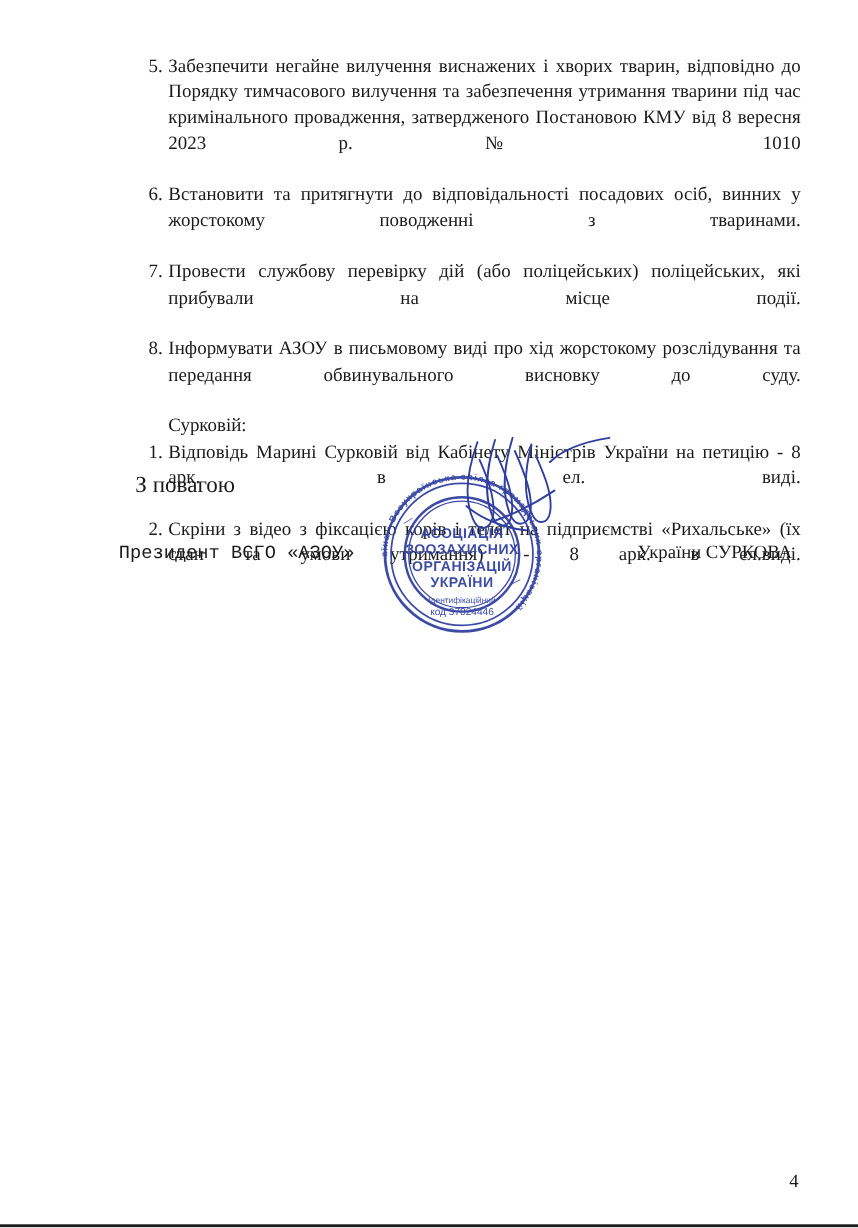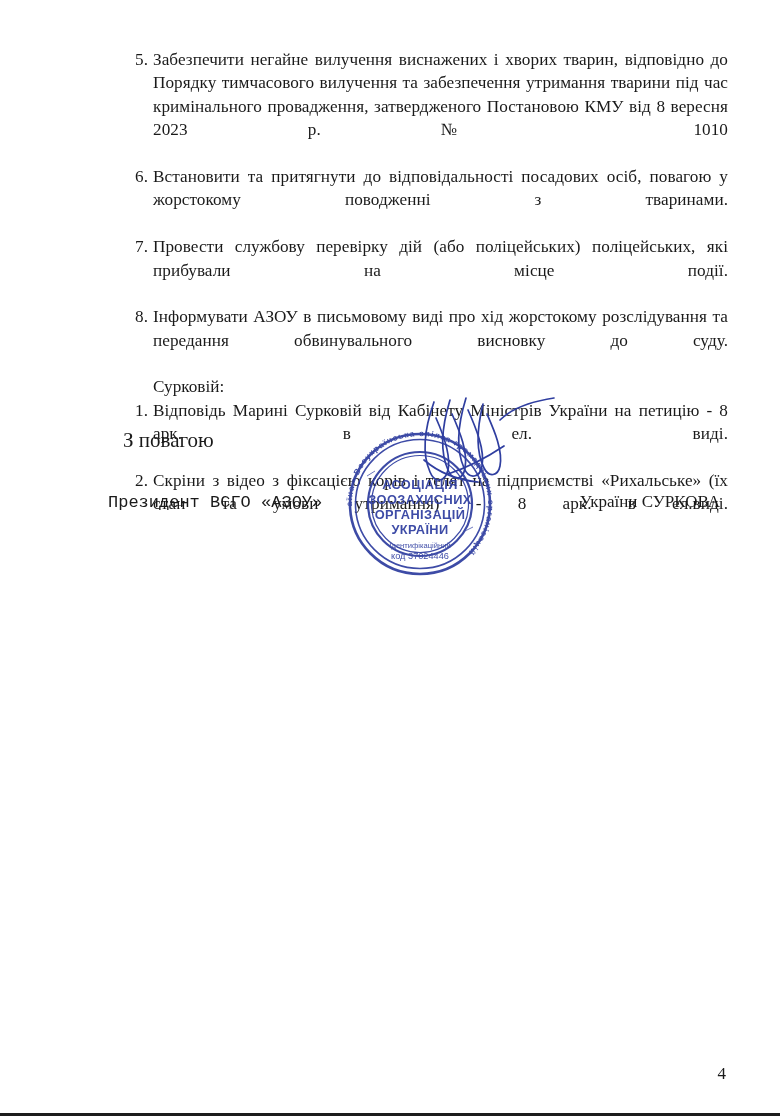--- a/index.html
+++ b/index.html
@@ -154,21 +154,21 @@
 
   <div class="doc-body">
 
     <ol class="num-list">
       <li>
         <span class="marker">5.</span>
         <span class="li-text">Забезпечити негайне вилучення виснажених і хворих тварин, відповідно до Порядку тимчасового вилучення та забезпечення утримання тварини під час кримінального провадження, затвердженого Постановою КМУ від 8 вересня 2023 р. № 1010</span>
       </li>
       <li>
         <span class="marker">6.</span>
-        <span class="li-text">Встановити та притягнути до відповідальності посадових осіб, повагою у жорстокому поводженні з тваринами.</span>
+        <span class="li-text">Встановити та притягнути до відповідальності посадових осіб, винних у жорстокому поводженні з тваринами.</span>
       </li>
       <li>
         <span class="marker">7.</span>
         <span class="li-text">Провести службову перевірку дій (або поліцейських) поліцейських, які прибували на місце події.</span>
       </li>
       <li>
         <span class="marker">8.</span>
         <span class="li-text">Інформувати АЗОУ в письмовому виді про хід жорстокому розслідування та передання обвинувального висновку до суду.</span>
       </li>
     </ol>

